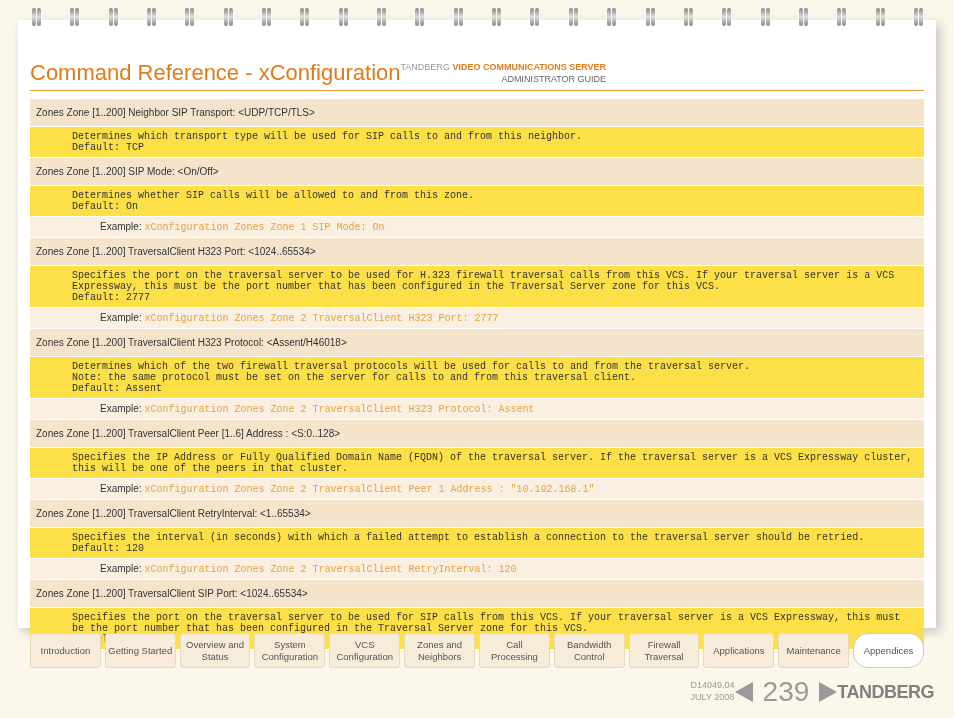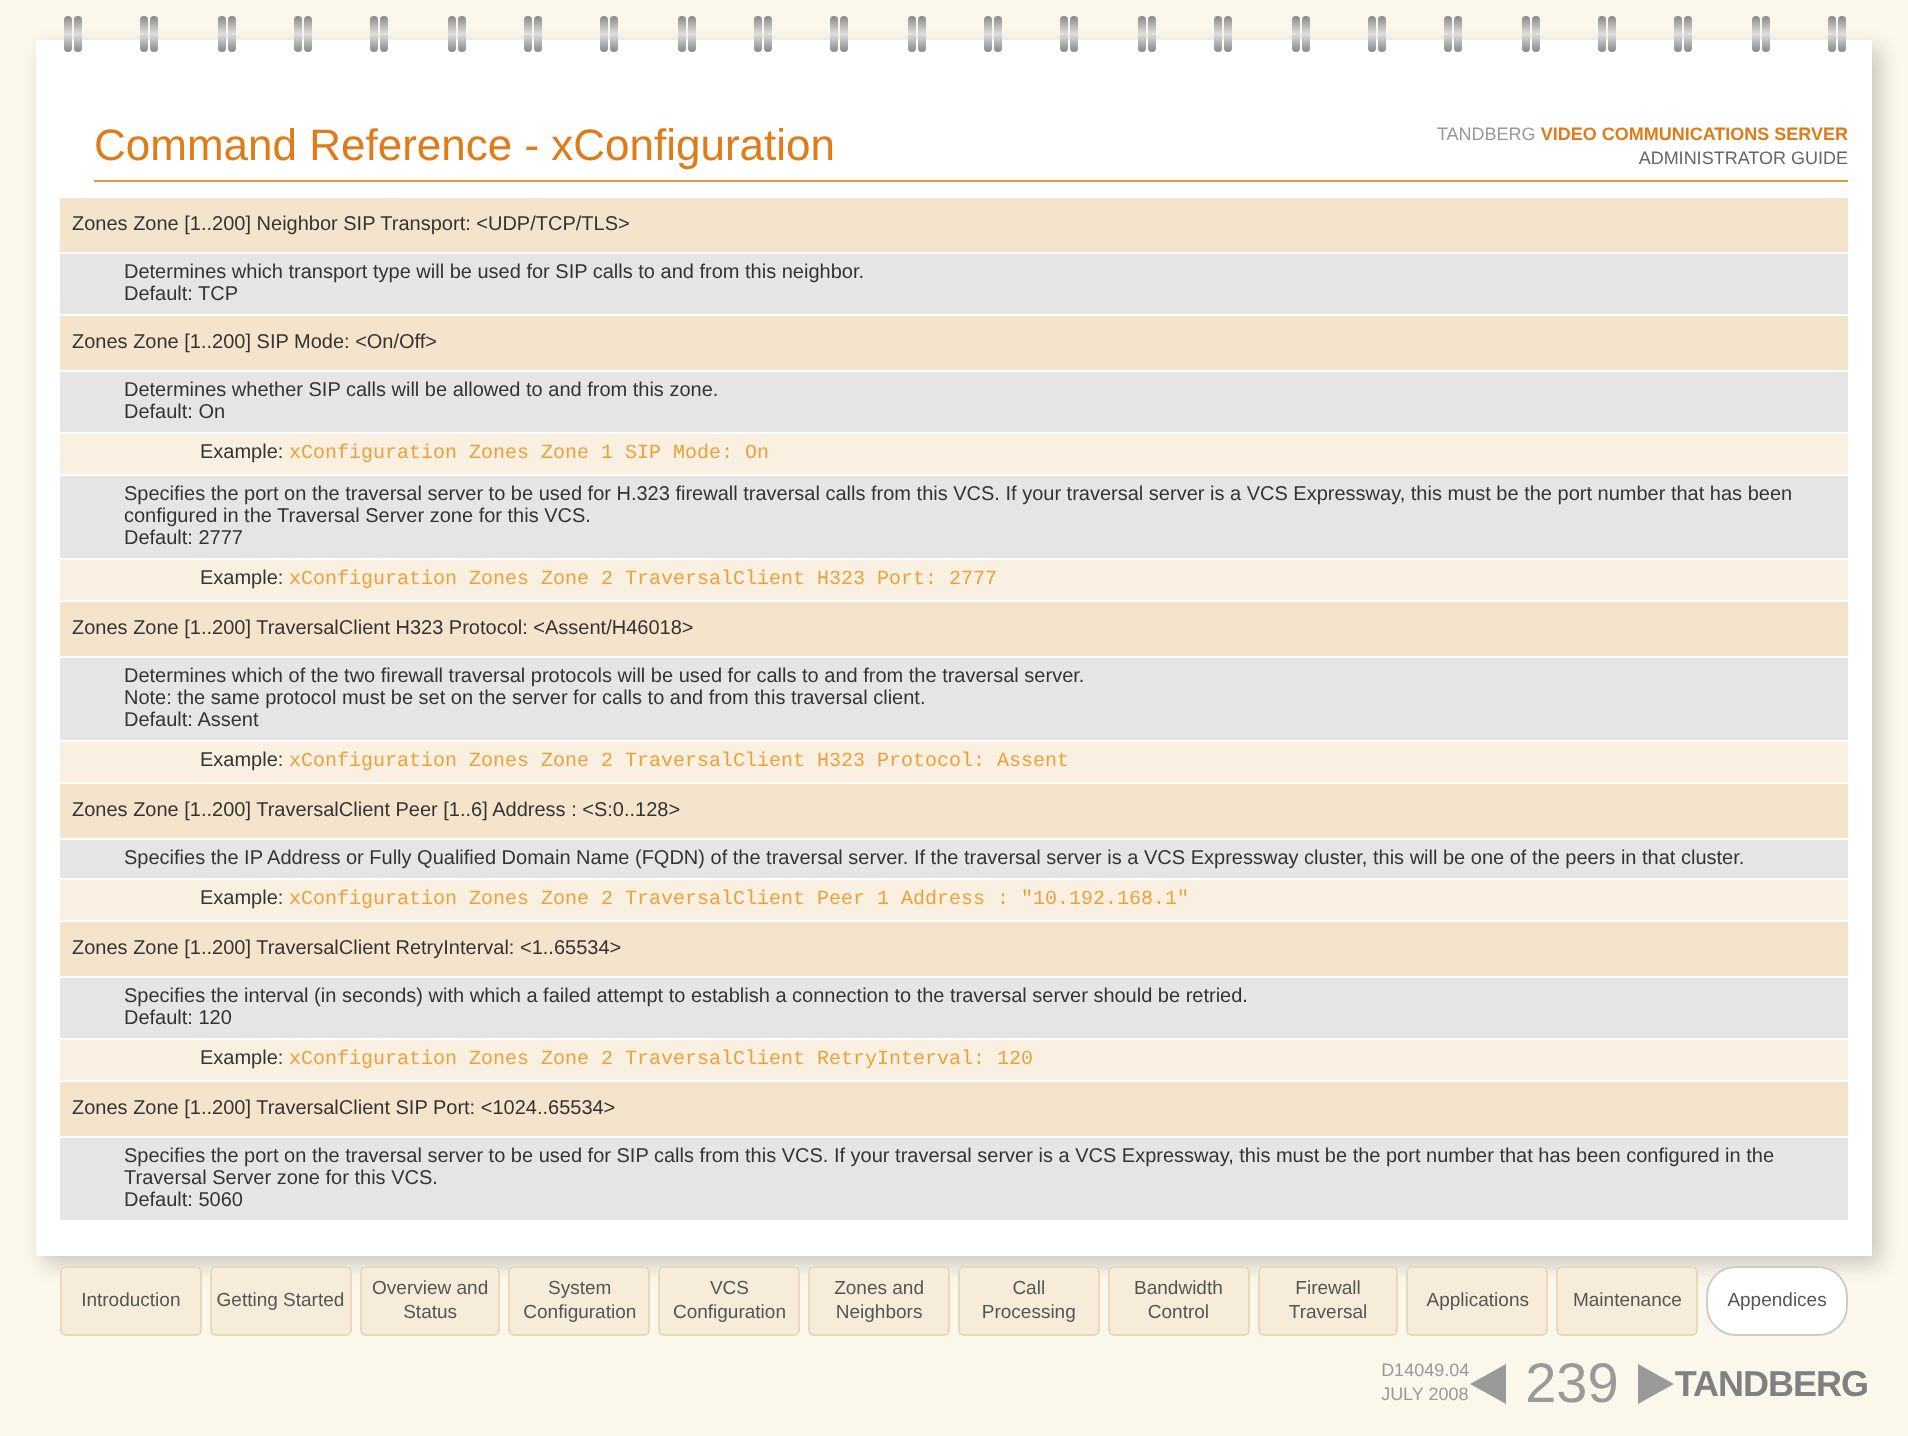--- a/index.html
+++ b/index.html
@@ -49,26 +49,24 @@
     top: 20px;
     left: 18px;
     right: 18px;
     bottom: 90px;
     background: #ffffff;
     box-shadow: 4px 4px 10px rgba(0,0,0,0.2);
     padding: 40px 12px 10px 12px;
   }
   .header-row {
     display: flex;
-    justify-content: space-between;
     align-items: flex-end;
     border-bottom: 1px solid #e39a3c;
     padding-bottom: 4px;
     margin-bottom: 8px;
-    margin-left: 17px;
   }
   .page-title {
     font-size: 22px;
     font-weight: normal;
     color: #e07b1a;
   }
   .header-right {
     text-align: right;
     font-size: 9px;
     color: #666;
@@ -85,22 +83,23 @@
   tr.head-row td {
     background: #f5e4cc;
     padding: 8px 6px;
     font-weight: normal;
   }
   tr.desc-row td {
     background: #fdf7ef;
     padding: 4px 6px;
   }
   tr.desc-row td.indent {
-    padding-left: 32px;
-    background: #e5e5e5;
+    padding-left: 42px;
+    background: #fde047;
+    font-family: Liberation Mono, monospace;
   }
   tr.ex-row td {
     background: #faf0e2;
     padding: 4px 6px;
   }
   tr.ex-row td.indent {
     padding-left: 70px;
   }
   .ex-label { color: #333; }
   .code {
@@ -236,20 +235,23 @@
           <td class="indent">Determines which transport type will be used for SIP calls to and from this neighbor.<br>Default: TCP</td>
         </tr>
         <tr class="head-row">
           <td>Zones Zone [1..200] SIP Mode: &lt;On/Off&gt;</td>
         </tr>
         <tr class="desc-row">
           <td class="indent">Determines whether SIP calls will be allowed to and from this zone.<br>Default: On</td>
         </tr>
         <tr class="ex-row">
           <td class="indent"><span class="ex-label">Example:</span> <span class="code">xConfiguration Zones Zone 1 SIP Mode: On</span></td>
+        </tr>
+        <tr class="head-row">
+          <td>Zones Zone [1..200] TraversalClient H323 Port: &lt;1024..65534&gt;</td>
         </tr>
         <tr class="desc-row">
           <td class="indent">Specifies the port on the traversal server to be used for H.323 firewall traversal calls from this VCS. If your traversal server is a VCS Expressway, this must be the port number that has been configured in the Traversal Server zone for this VCS.<br>Default: 2777</td>
         </tr>
         <tr class="ex-row">
           <td class="indent"><span class="ex-label">Example:</span> <span class="code">xConfiguration Zones Zone 2 TraversalClient H323 Port: 2777</span></td>
         </tr>
         <tr class="head-row">
           <td>Zones Zone [1..200] TraversalClient H323 Protocol: &lt;Assent/H46018&gt;</td>
         </tr>

